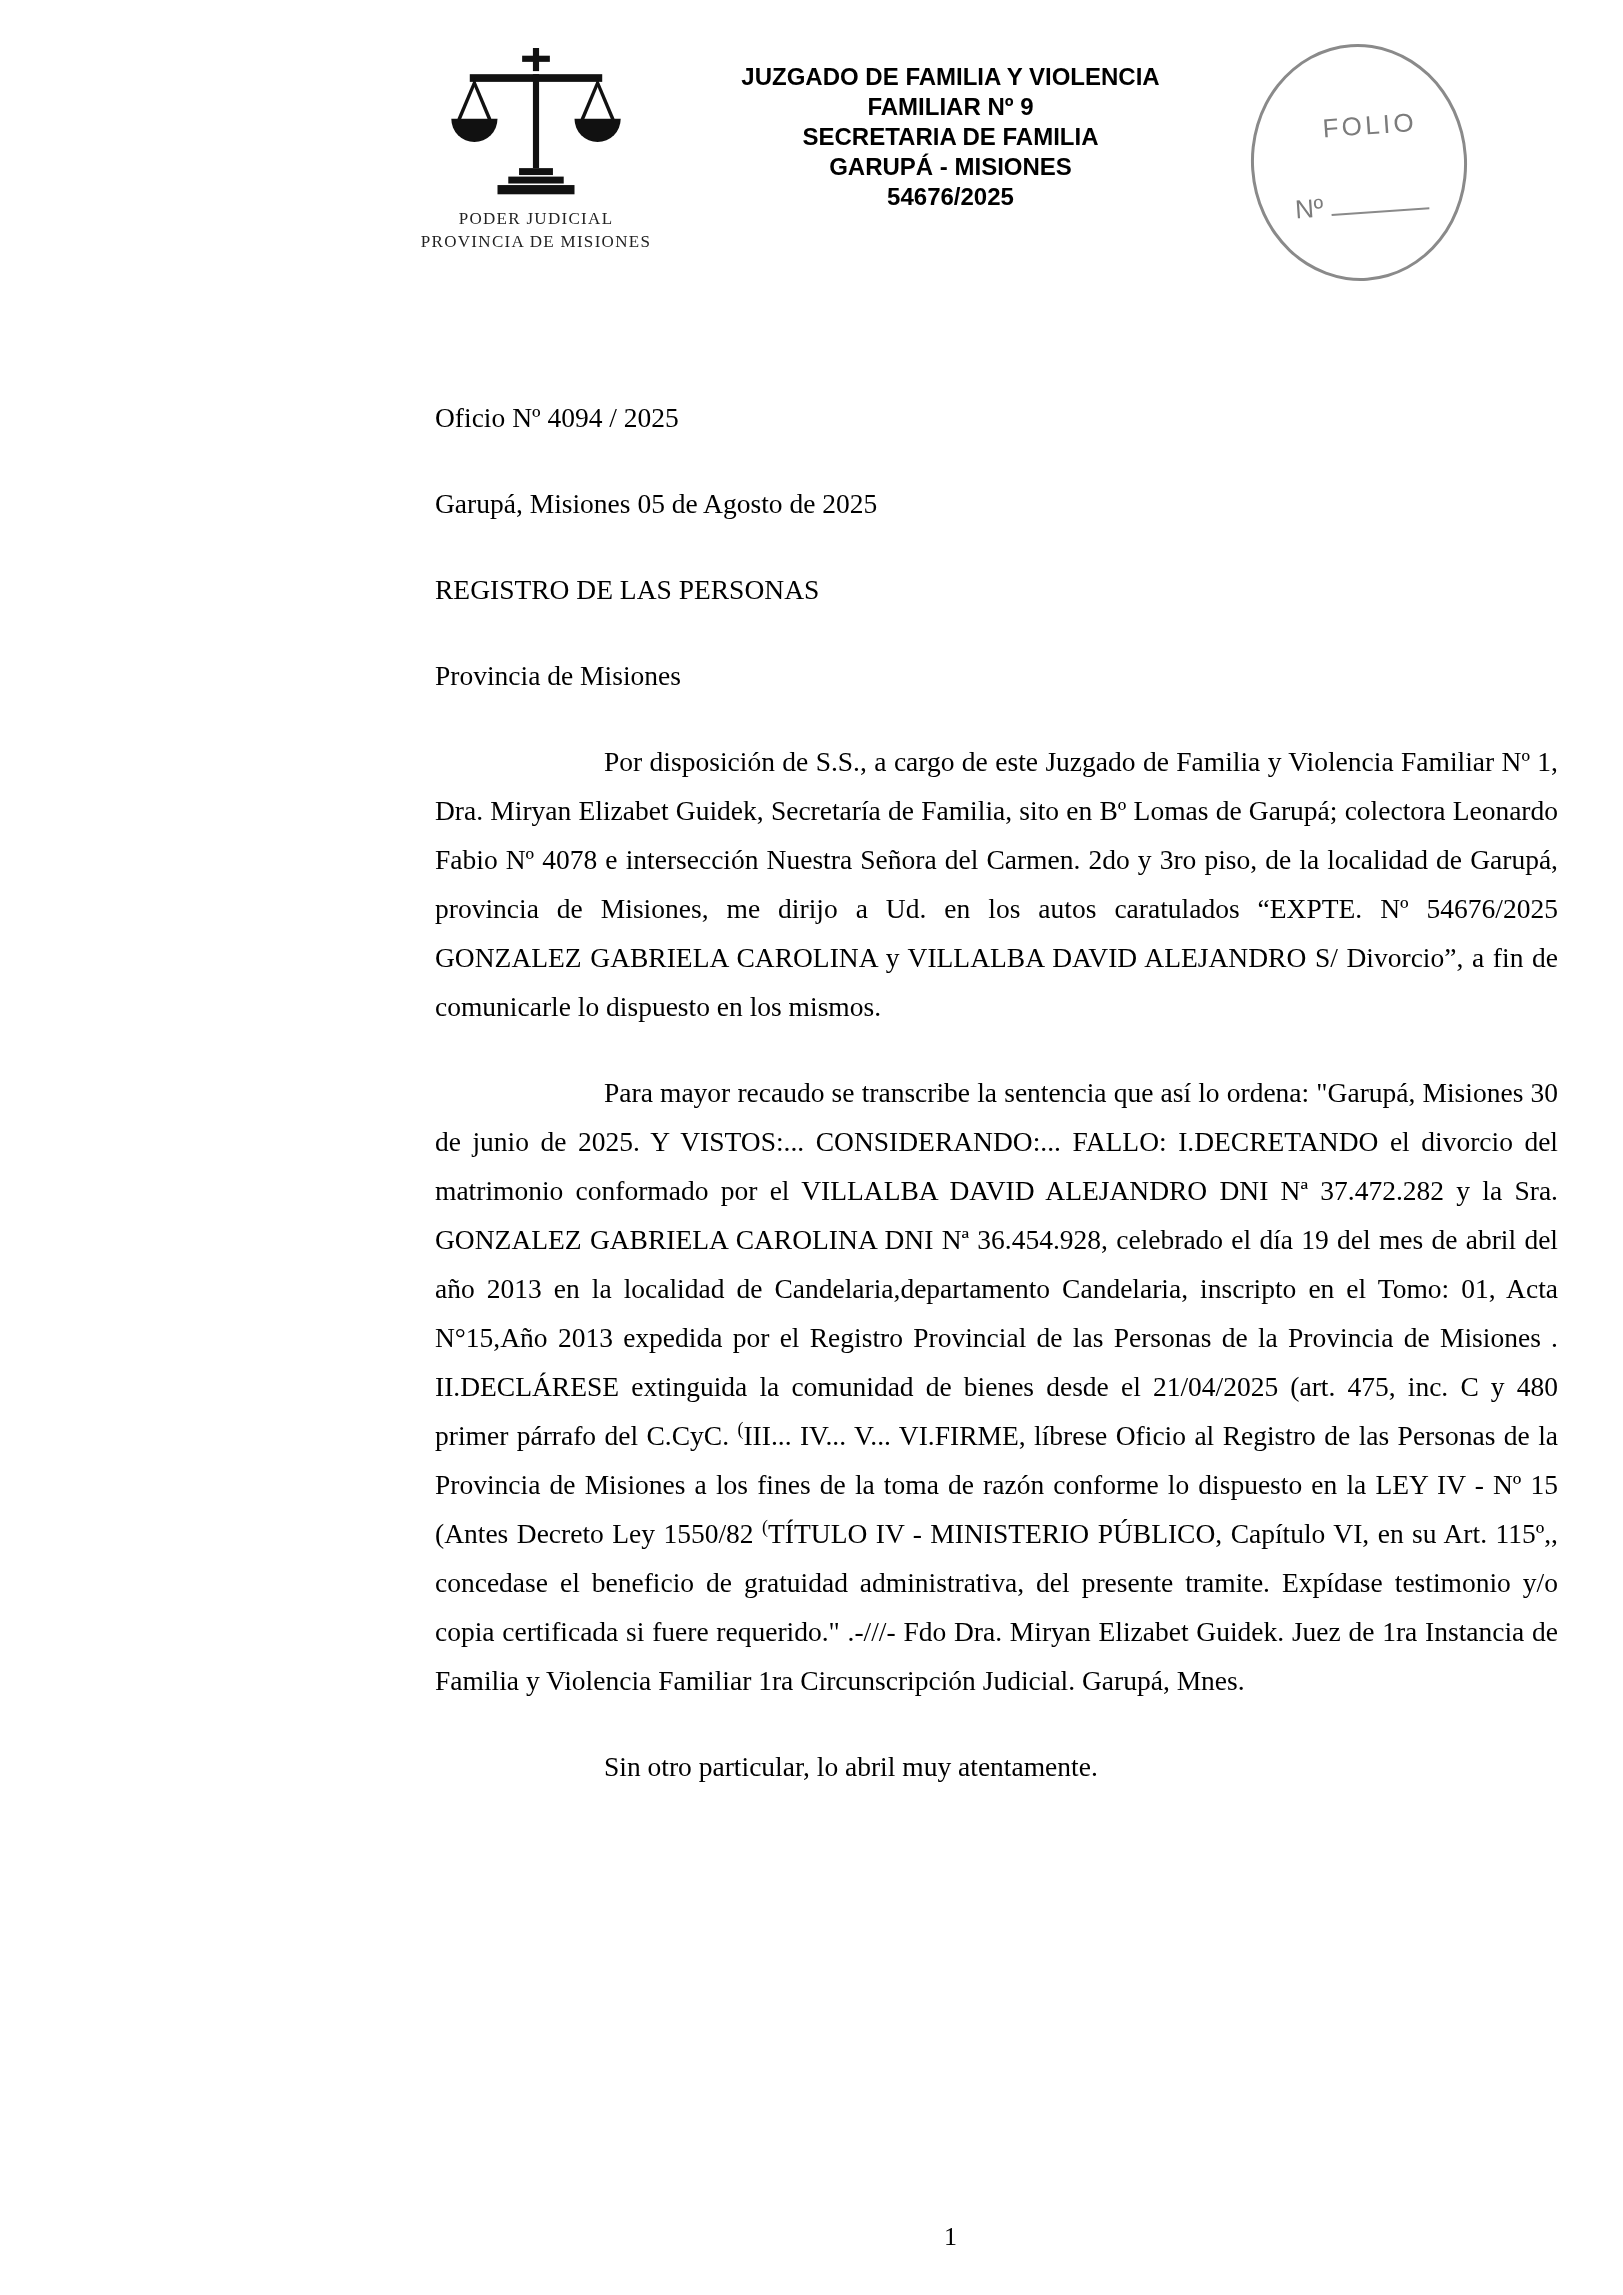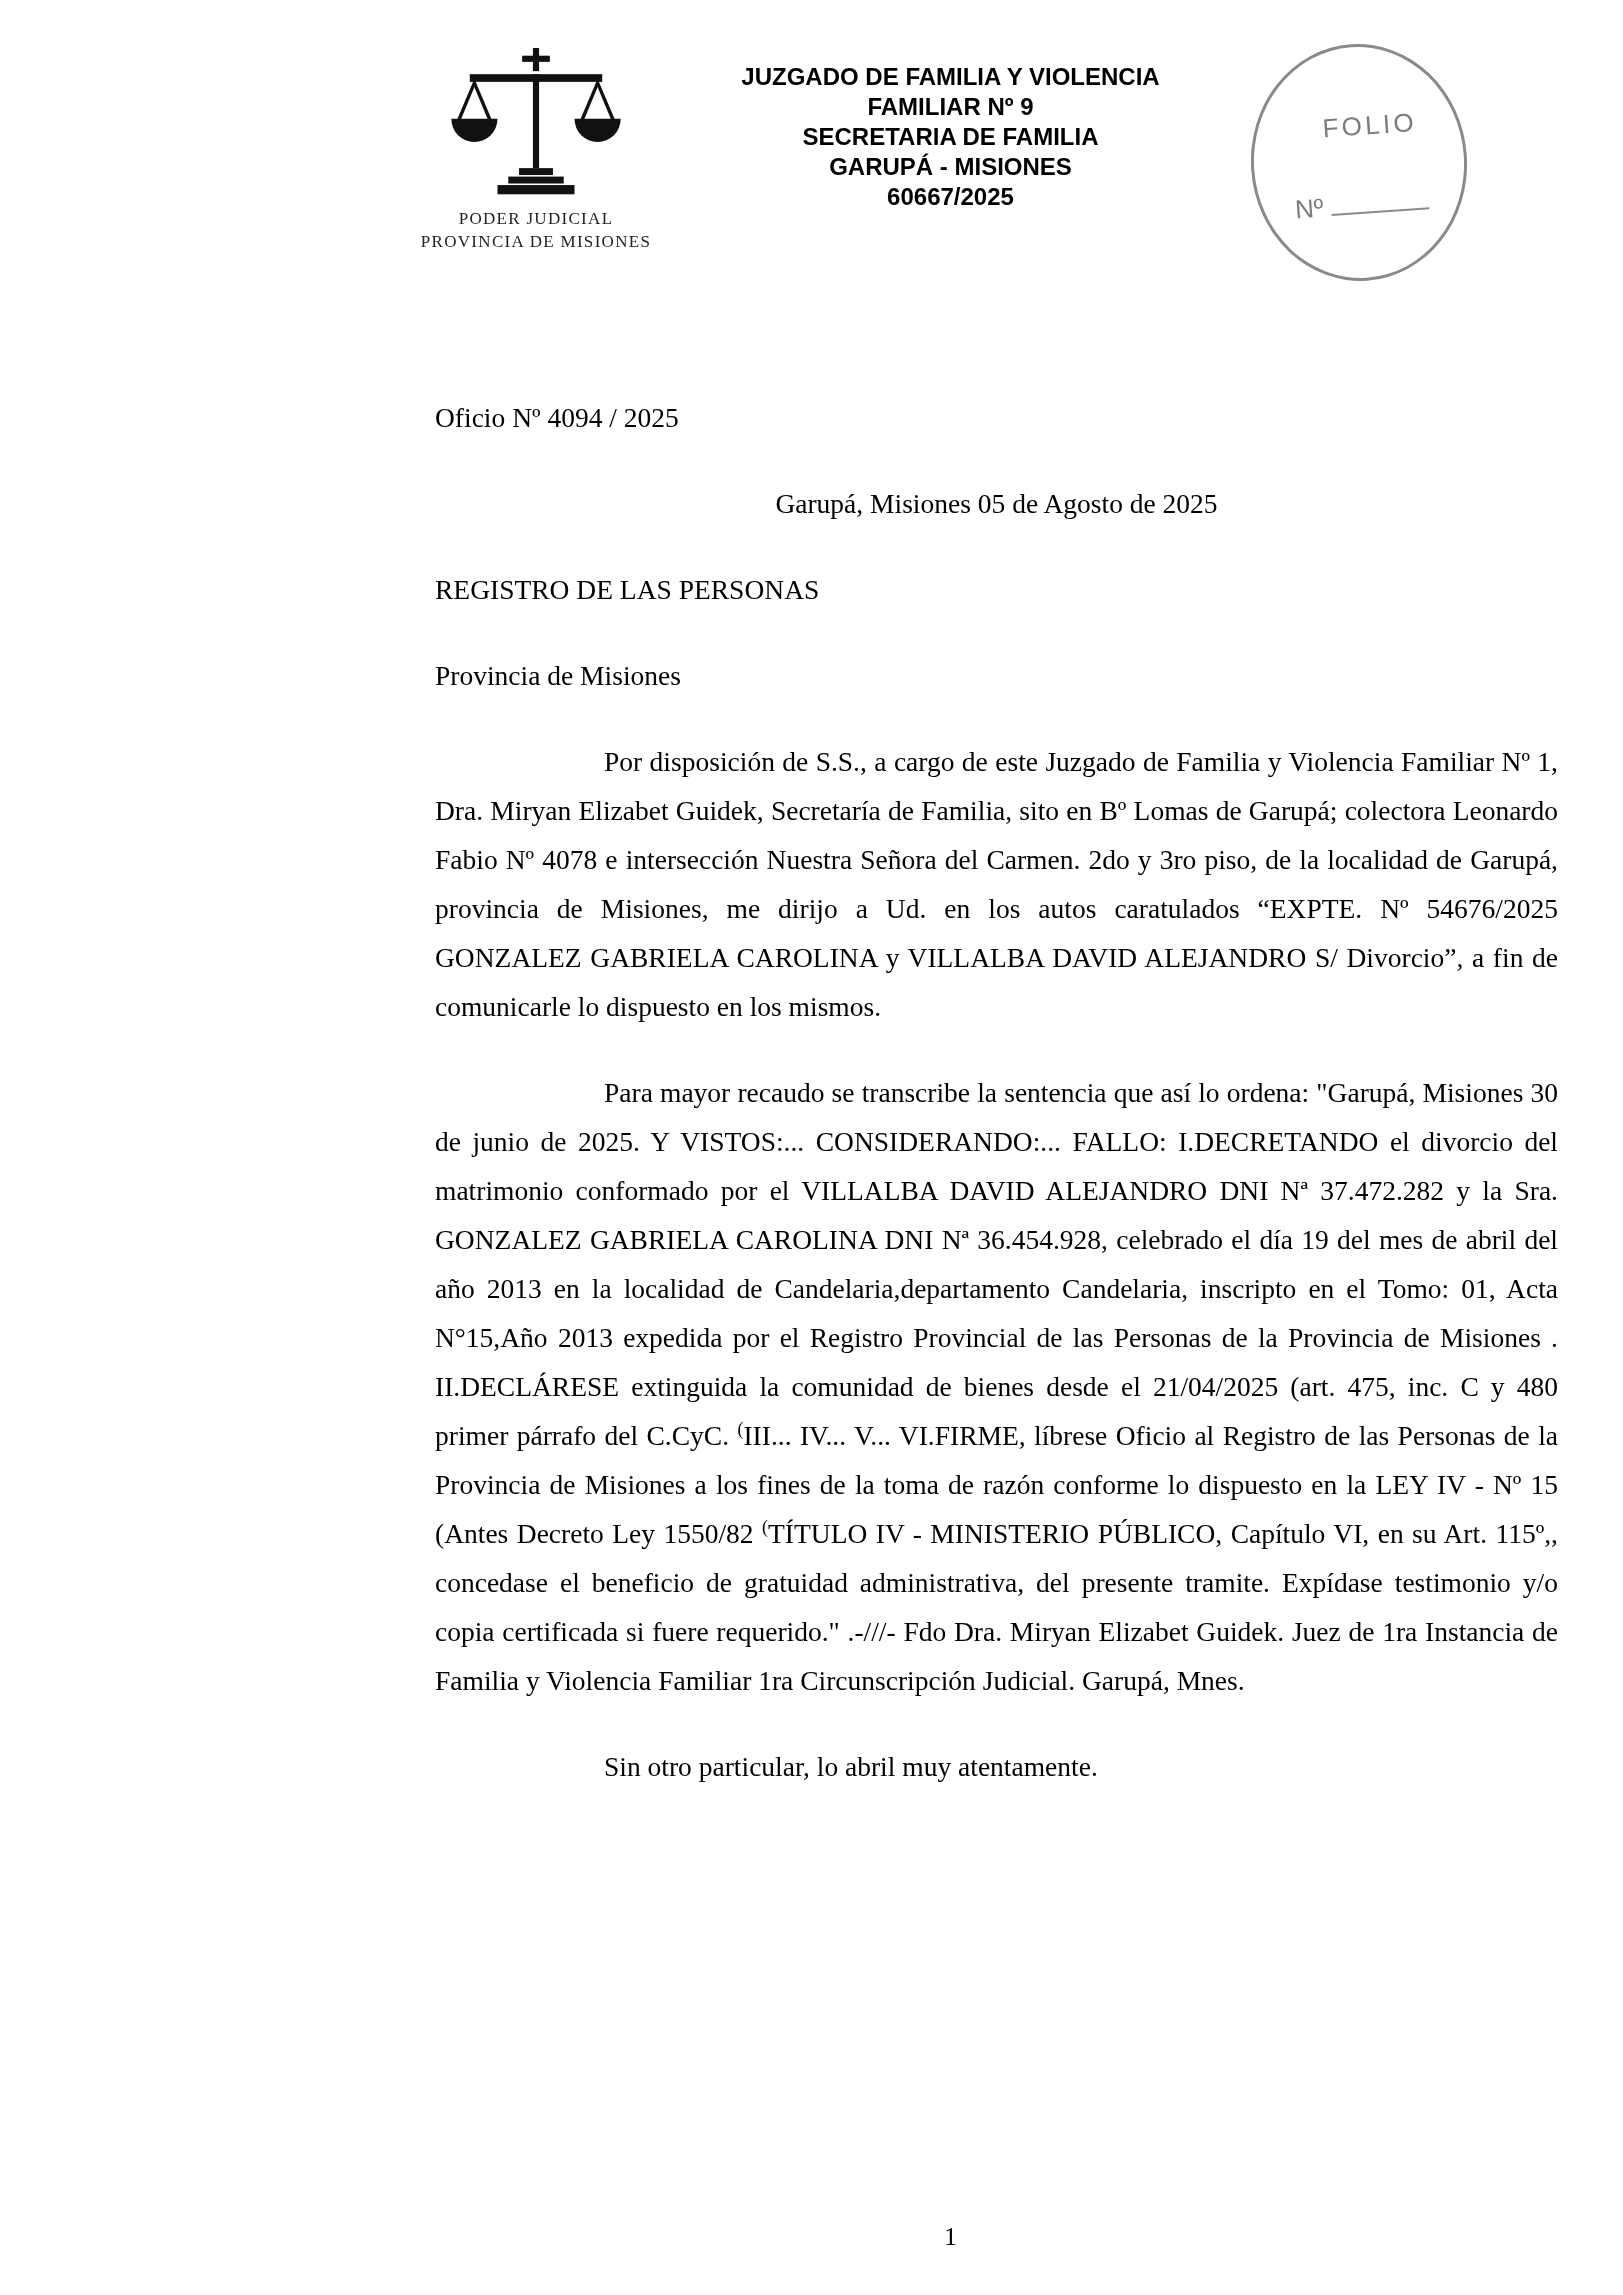--- a/index.html
+++ b/index.html
@@ -86,21 +86,21 @@
   .doc-body {
     position: absolute;
     left: 389px;
     top: 393px;
     width: 1123px;
     font-size: 27.5px;
     line-height: 49px;
     margin-left: 46px;
   }
   .doc-body p { margin: 0 0 37px 0; }
-  .date-line { text-align: center; }
+  .date-line { text-align: left; }
   .bold { font-weight: normal; }
   .para { text-align: justify; text-indent: 169px; }
   .closing { text-indent: 169px; }
   .sup { vertical-align: super; font-size: 0.65em; line-height: 0; }
 
   
   .footer {
     position: absolute;
     left: 389px;
     top: 2222px;
@@ -144,21 +144,21 @@
         <div>PODER JUDICIAL</div>
         <div>PROVINCIA DE MISIONES</div>
       </div>
     </div>
 
     <div class="court-block">
       <div>JUZGADO DE FAMILIA Y VIOLENCIA</div>
       <div>FAMILIAR Nº 9</div>
       <div>SECRETARIA DE FAMILIA</div>
       <div>GARUPÁ - MISIONES</div>
-      <div>60667/2025</div>
+      <div>54676/2025</div>
     </div>
 
     <div class="stamp">
       <div class="stamp-folio">FOLIO</div>
       <div class="stamp-no">
         <span>Nº</span><span class="blank-line"></span>
       </div>
     </div>
 
   </div>

